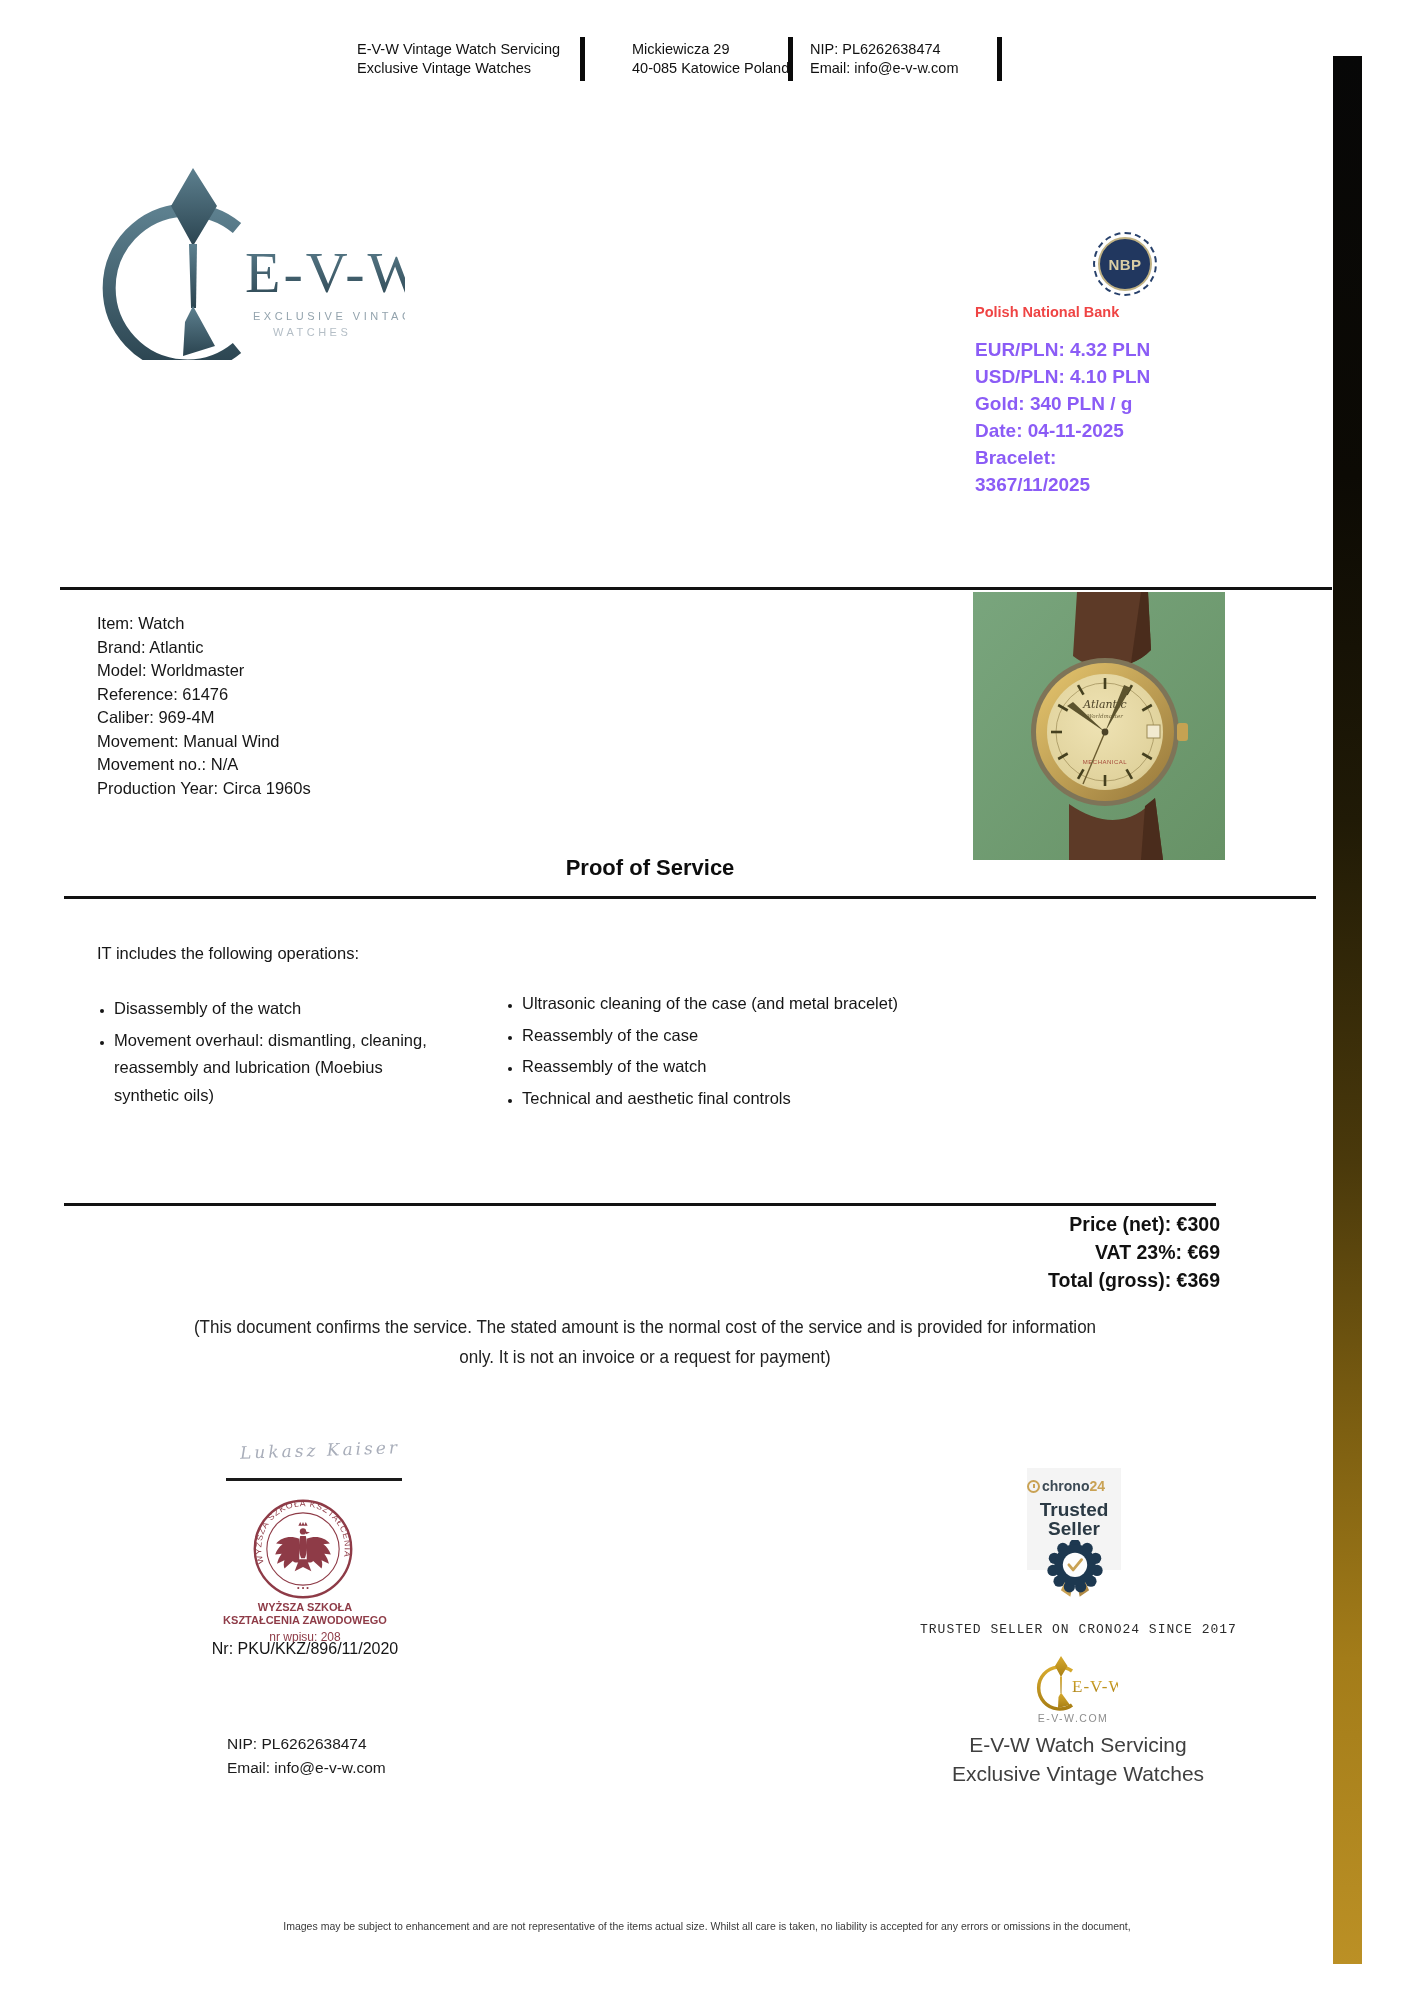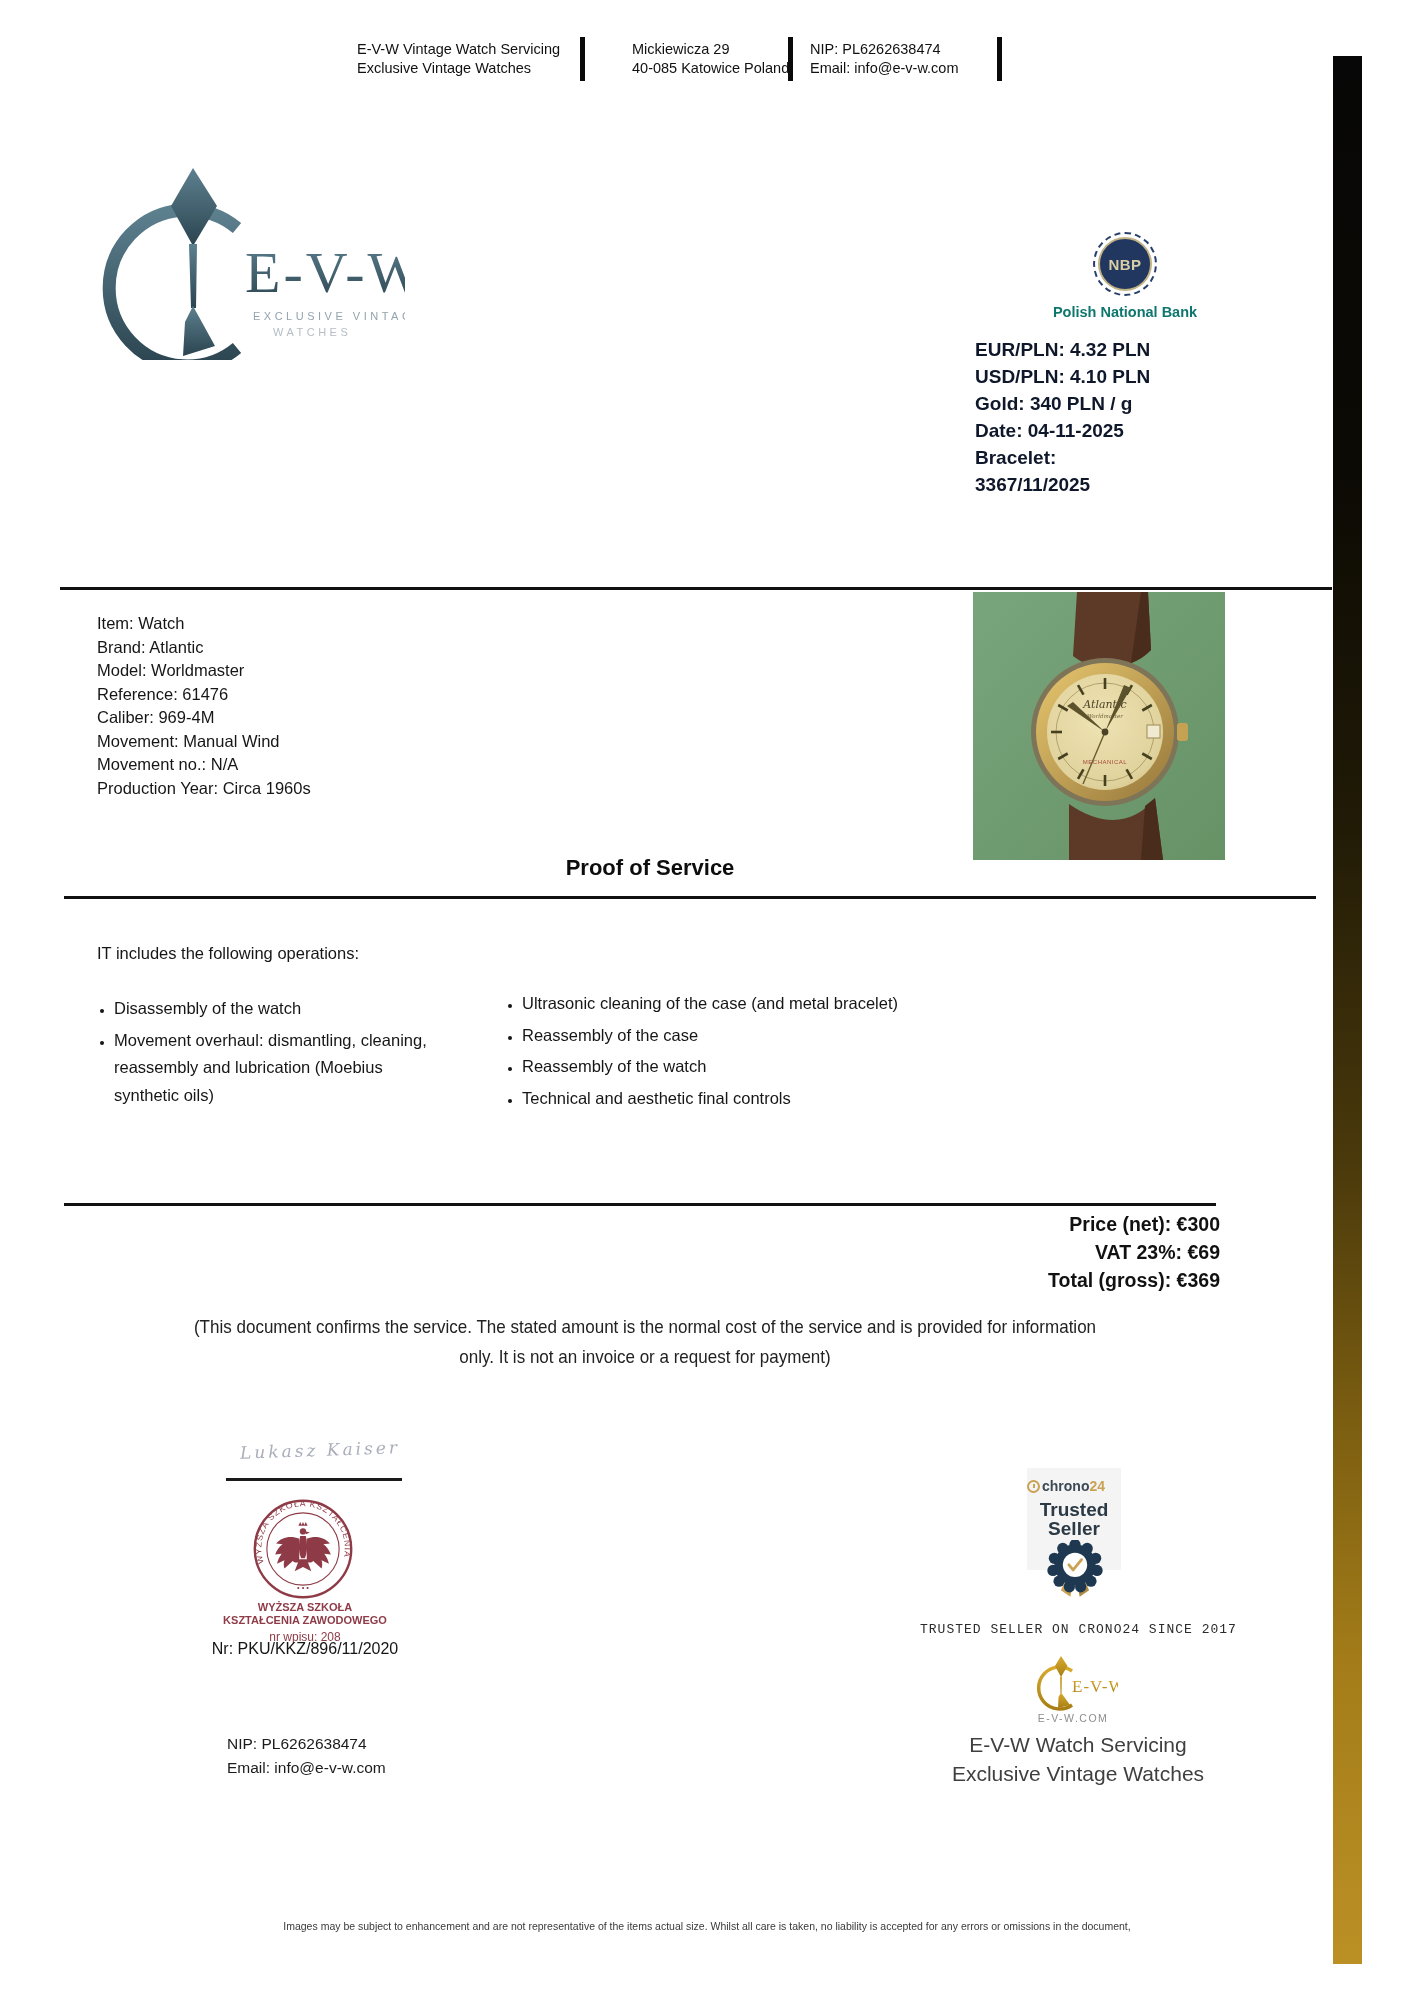--- a/index.html
+++ b/index.html
@@ -25,22 +25,22 @@
     width:64px;height:64px;border-radius:50%;margin:0 auto;
     border:2px dashed #27406b;display:flex;align-items:center;justify-content:center;
     box-sizing:border-box;
   }
   .nbp-circle{
     width:54px;height:54px;border-radius:50%;background:#21375f;
     border:2px solid #c2b384;box-sizing:border-box;
     display:flex;align-items:center;justify-content:center;
     color:#d9cda5;font-weight:bold;font-size:15px;letter-spacing:.5px;
   }
-  .nbp-label{margin-top:8px;text-align:center;font-weight:bold;font-size:14.5px;color:#0f766e;}
-  .rates{margin-top:16px;font-weight:bold;font-size:19px;line-height:27px;color:#0f172a;}
+  .nbp-label{margin-top:8px;text-align:left;font-weight:bold;font-size:14.5px;color:#ef4444;}
+  .rates{margin-top:16px;font-weight:bold;font-size:19px;line-height:27px;color:#8b5cf6;}
   
   .sec-title{position:absolute;left:60px;width:1180px;text-align:center;font-weight:bold;font-size:22px;color:#0d0d0d;}
   .t-ident{top:556px;}
   .t-proof{top:855px;}
   .rule{position:absolute;background:#111;height:3px;}
   .rule-1{left:60px;top:587px;width:1272px;}
   .rule-2{left:64px;top:896px;width:1252px;}
   .rule-3{left:64px;top:1203px;width:1152px;height:2.5px;}
   
   .detail{position:absolute;font-size:16.5px;line-height:23.5px;color:#161616;}

